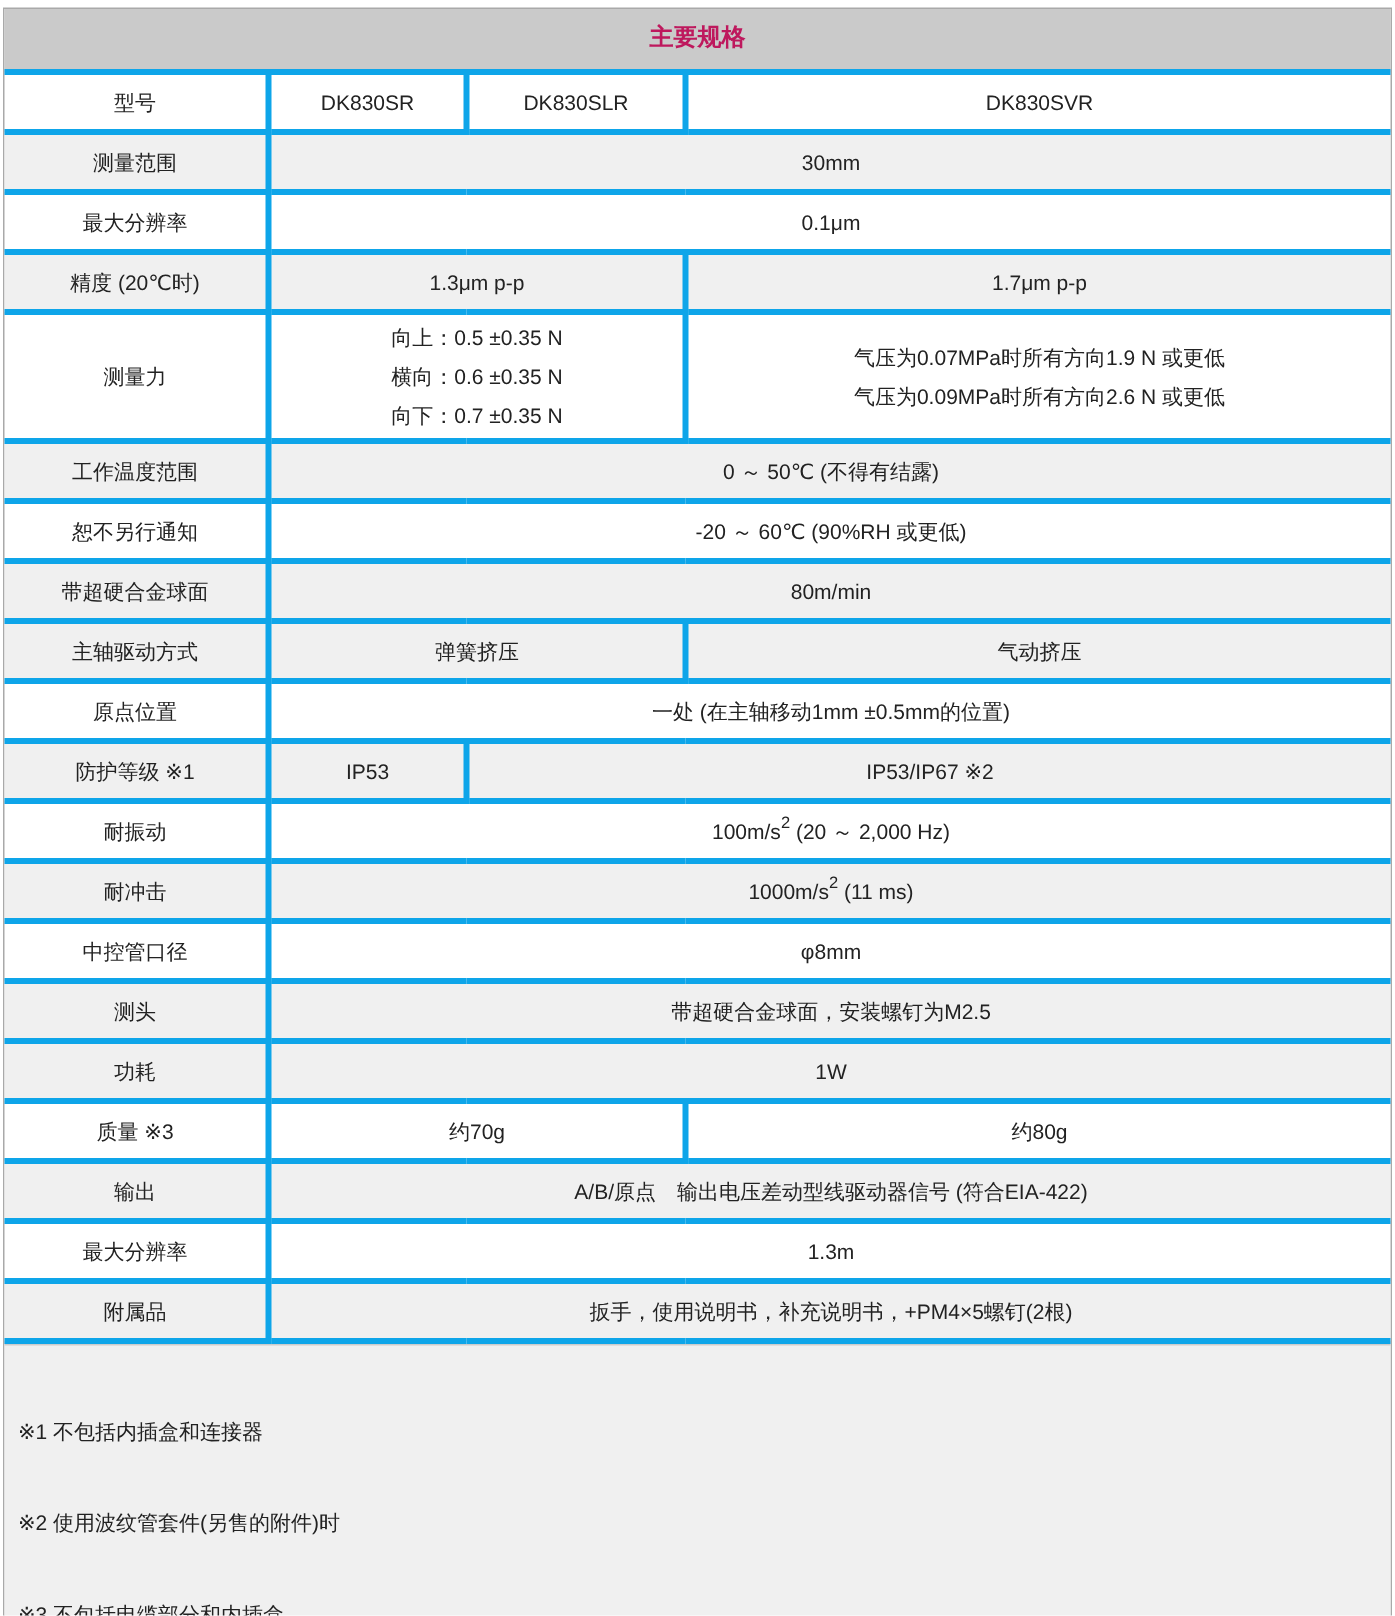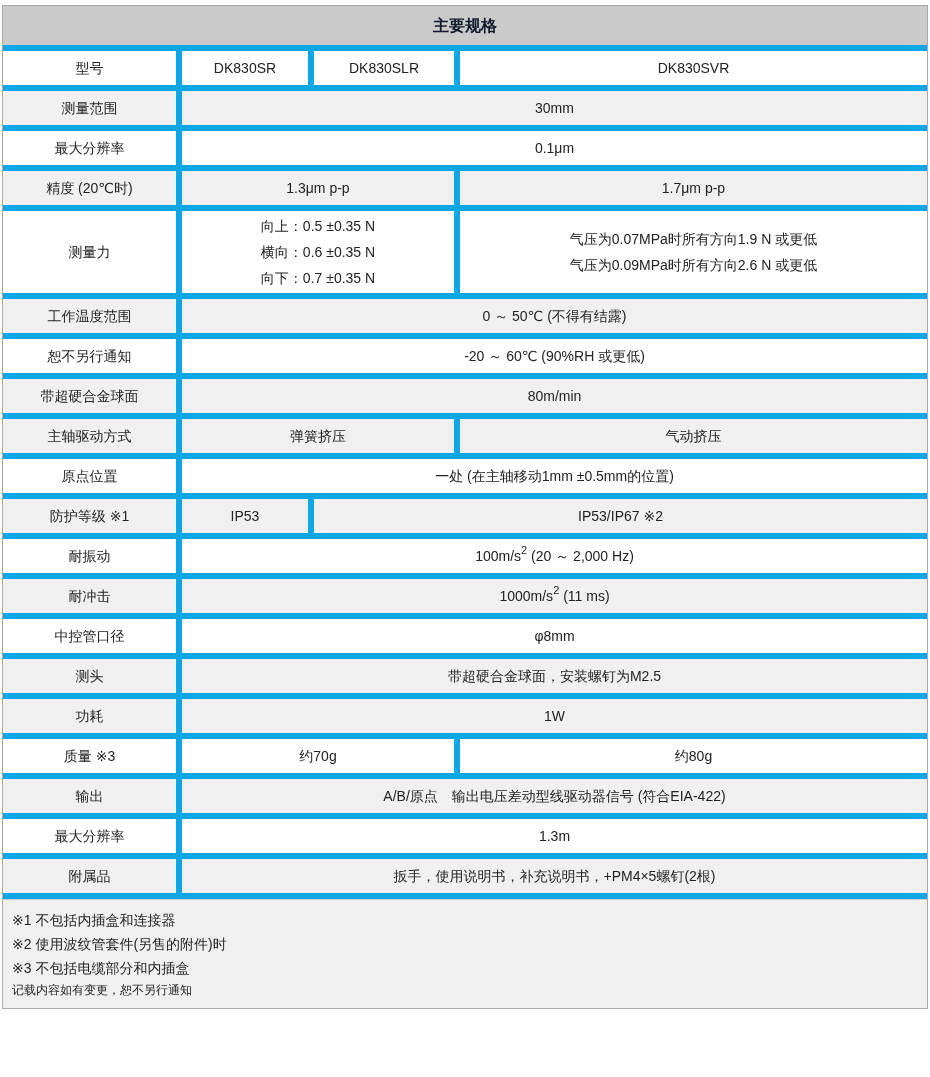--- a/index.html
+++ b/index.html
@@ -19,58 +19,58 @@
     width: 926px;
     border: 1px solid #a9a9a9;
     background: #ffffff;
   }
   table.spec {
     border-collapse: collapse;
     width: 100%;
     table-layout: fixed;
   }
   .spec th, .spec td {
-    border: 6px solid #0ea5e9;
+    border: 4px solid #0ea5e9;
     font-size: 14px;
     font-weight: normal;
     text-align: center;
     vertical-align: middle;
     padding: 2px 6px;
     line-height: 1.45;
   }
   .spec th.title-cell {
     background: #cacaca;
     height: 42px;
     font-size: 16px;
     font-weight: bold;
     border-left: none;
     border-right: none;
     border-top: none;
-    color: #0f172a;
+    color: #be185d;
   }
   .spec tr.std td { height: 40px; }
   .spec tr.tall td { height: 84px; }
   .spec tr.stripe td { background: #f0f0f0; margin-top: 43px; }
   .spec td:first-child { border-left: none; }
   .spec td:last-child { border-right: none; }
   .lines div { line-height: 26px; }
   sup.u2 {
     font-size: 11px;
     line-height: 0;
     position: relative;
     top: -1px;
     vertical-align: super;
   }
   .notes {
     background: #f0f0f0;
     border-top: 1px solid #cccccc;
     padding: 8px 10px 8px 9px;
     text-align: left;
   }
-  .notes .note { font-size: 14px; line-height: 24px; }
+  .notes .note { font-size: 14px; line-height: 24px; margin-top: 37px; }
   .notes .disclaimer { font-size: 12px; line-height: 20px; }
 </style>
 </head>
 <body>
 
 <div class="wrap">
   <table class="spec">
     <colgroup>
       <col style="width:176px">
       <col style="width:132px">

